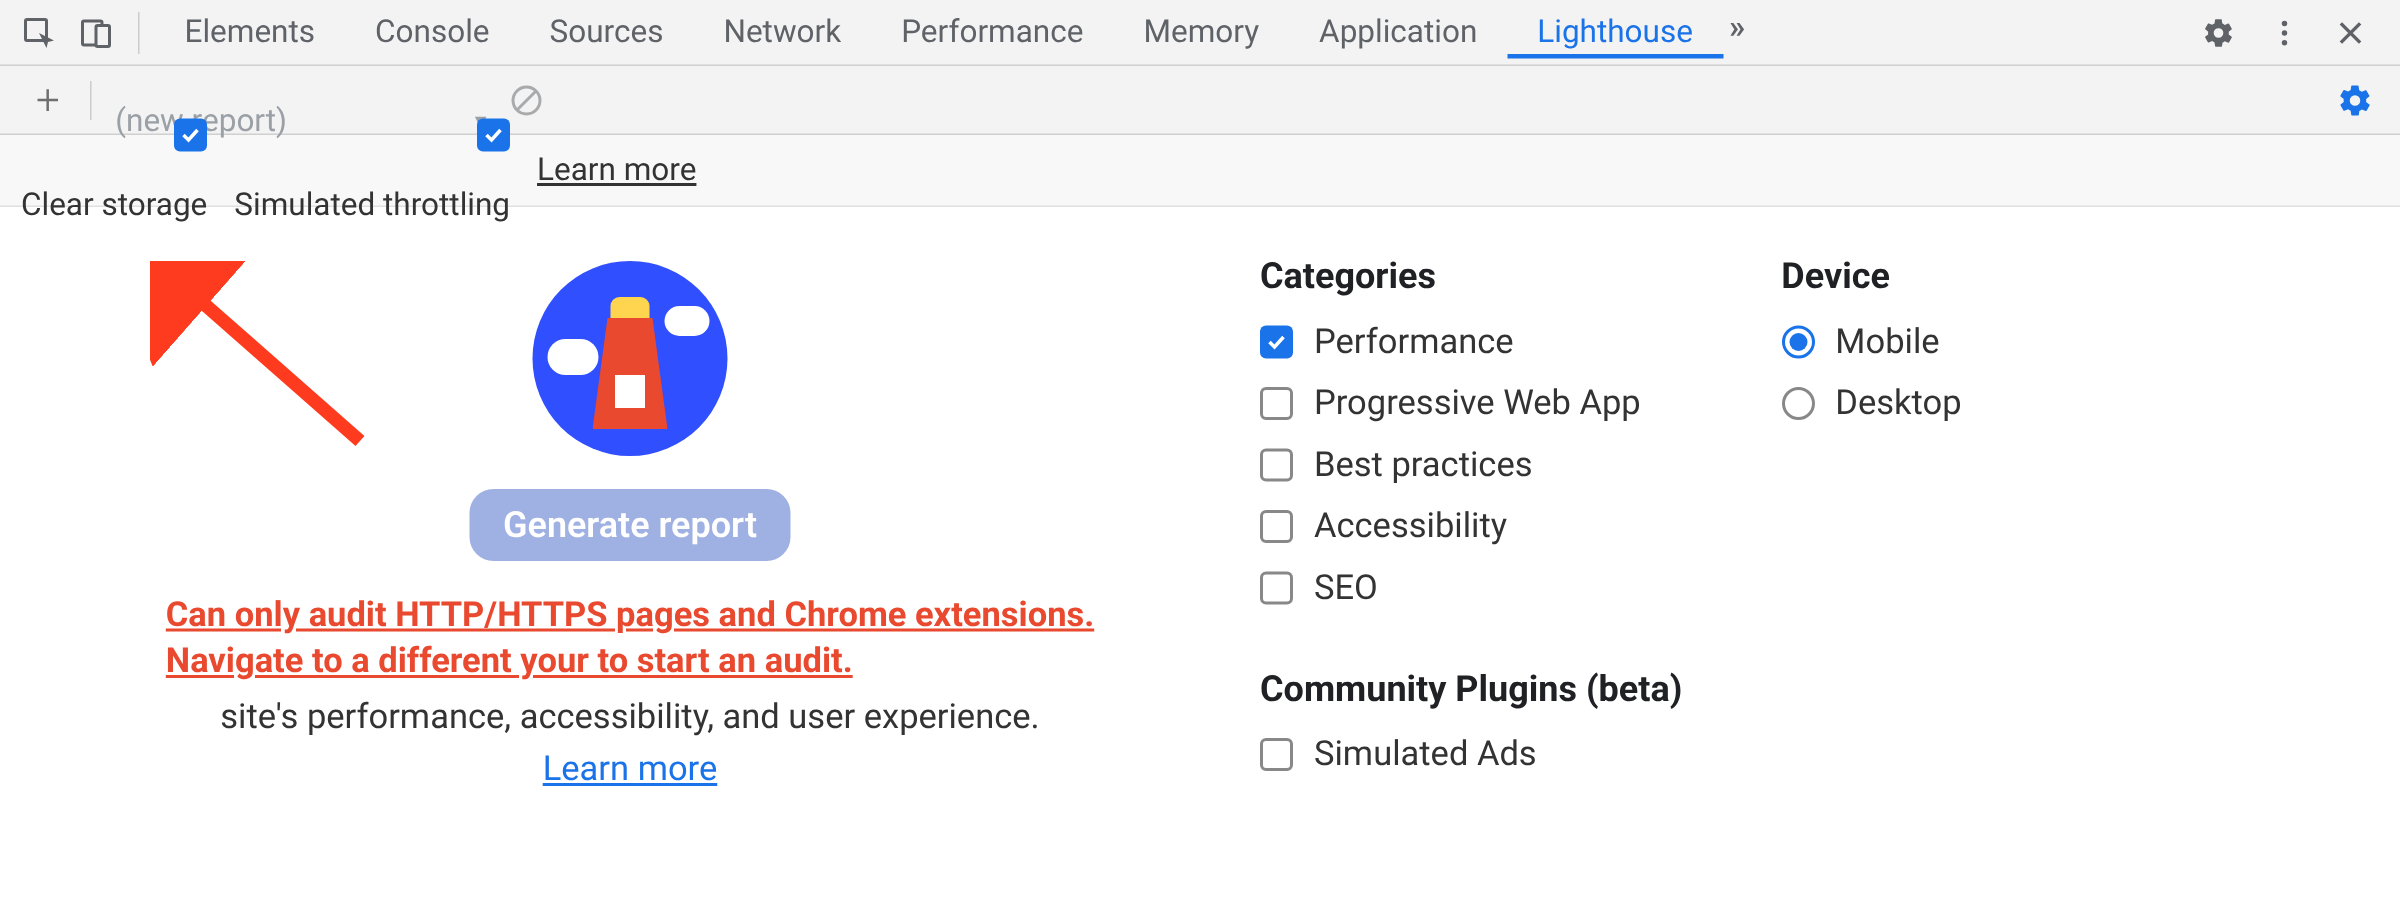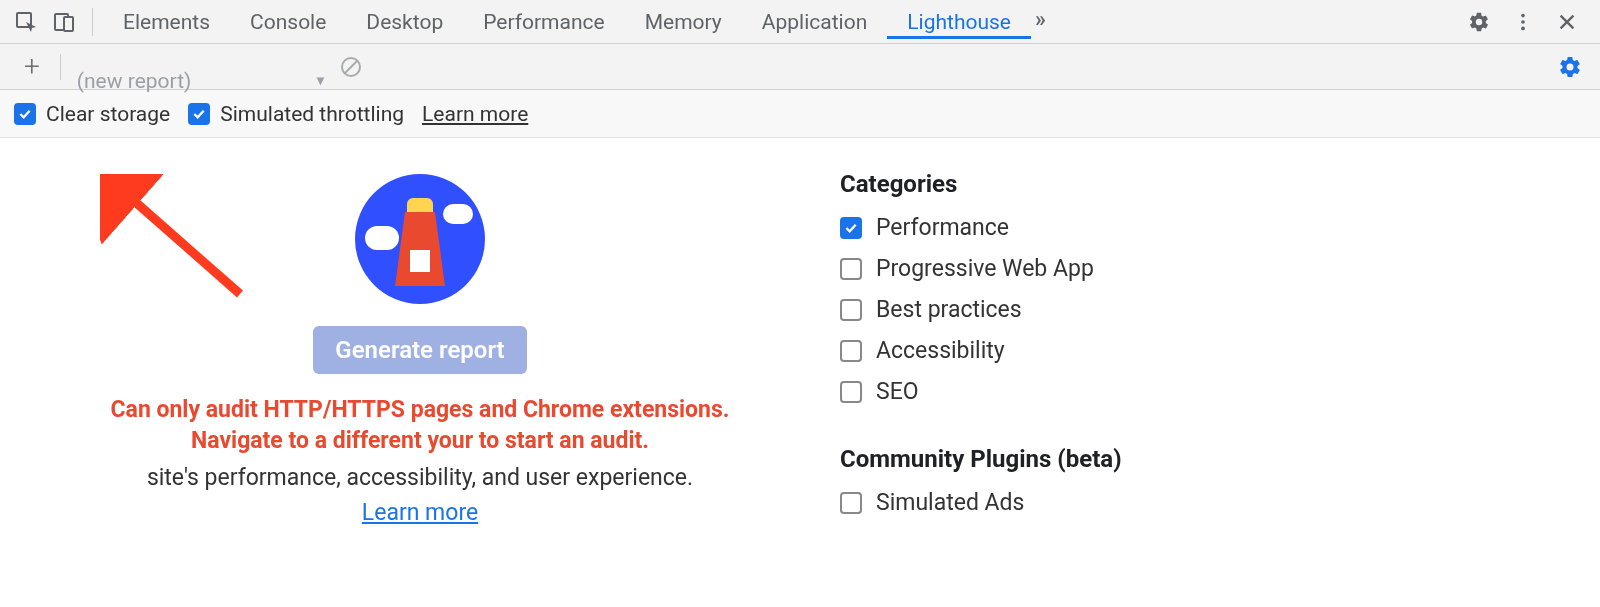--- a/index.html
+++ b/index.html
@@ -20,38 +20,38 @@
   .plus-icon { color: #6e6e6e; font-size: 28px; font-weight: 300; padding: 0 14px; cursor: pointer; }
   .vert-sep { width: 1px; height: 26px; background: #ccc; margin: 0 6px; }
   .report-dropdown { flex: 0 0 auto; display: flex; align-items: center; color: #9aa0a6; padding-left: 10px; min-width: 260px; margin-top: 28px; }
   .report-dropdown .dd-arrow { margin-left: auto; color: #9aa0a6; font-size: 13px; }
   .clear-icon { margin-left: 12px; opacity: 0.5; }
   .sub-right { margin-left: auto; padding-right: 8px; }
   .gear-blue svg path { fill: #1a73e8; }
   
   
   .options-row { display: flex; align-items: center; height: 48px; border-bottom: 1px solid #e0e0e0; background: #f8f8f8; padding: 0 14px; gap: 18px; }
-  .opt-check { display: flex; align-items: center; gap: 10px; cursor: pointer; }
+  .opt-check { display: flex; align-items: flex-end; gap: 24px; cursor: pointer; flex-direction: column; }
   .checkbox { width: 22px; height: 22px; border-radius: 4px; background: #1a73e8; display: flex; align-items: center; justify-content: center; }
   .checkbox svg { width: 16px; height: 16px; }
   .opt-label { color: #333; }
   .learn-link { color: #333; text-decoration: underline; cursor: pointer; }
   
   
   .main { display: flex; padding-top: 26px; }
   .left-pane { width: 840px; display: flex; flex-direction: column; align-items: center; position: relative; }
   .arrow-annot { position: absolute; top: 10px; left: 100px; }
   .logo-circle { width: 130px; height: 130px; border-radius: 50%; background: #304ffe; position: relative; overflow: hidden; margin-top: 10px; }
   .lh-tower { position: absolute; width: 50px; height: 74px; background: #e8492f; left: 50%; top: 38px; transform: translateX(-50%); clip-path: polygon(20% 0, 80% 0, 100% 100%, 0 100%); }
   .lh-light { position: absolute; width: 26px; height: 22px; background: #ffd54f; left: 50%; top: 24px; transform: translateX(-50%); border-top-left-radius: 6px; border-top-right-radius: 6px; }
   .lh-window { position: absolute; width: 20px; height: 22px; background: #fff; left: 50%; top: 76px; transform: translateX(-50%); }
   .lh-cloud1 { position: absolute; width: 34px; height: 24px; background: #fff; border-radius: 12px; left: 10px; top: 52px; }
   .lh-cloud2 { position: absolute; width: 30px; height: 20px; background: #fff; border-radius: 12px; right: 12px; top: 30px; }
-  .gen-btn { margin-top: 22px; background: #9fb0e3; color: #fff; border: none; border-radius: 6px; padding: 10px 22px; font-size: 24px; font-weight: 600; cursor: pointer; }
-  .warn-text { color: #e8492f; font-weight: 700; text-align: center; margin-top: 20px; font-size: 23px; line-height: 1.35; }
+  .gen-btn { margin-top: 22px; background: #9fb0e3; color: #fff; border: none; border-radius: 16px; padding: 10px 22px; font-size: 24px; font-weight: 600; cursor: pointer; }
+  .warn-text { color: #e8492f; font-weight: 700; margin-top: 20px; font-size: 23px; line-height: 1.35; text-decoration: underline; }
   .desc-text { color: #333; text-align: center; margin-top: 6px; font-size: 23px; line-height: 1.35; }
   .learn-more-center { color: #1a73e8; text-decoration: underline; margin-top: 6px; cursor: pointer; font-size: 23px; }
   
   .right-pane { display: flex; gap: 66px; padding-top: 6px; }
   .col h3 { font-size: 24px; font-weight: 700; margin-bottom: 16px; color: #202124; }
   .item-row { display: flex; align-items: center; gap: 14px; margin-bottom: 14px; cursor: pointer; }
   .checkbox-empty { width: 22px; height: 22px; border: 2px solid #888; border-radius: 4px; }
   .checkbox-filled { width: 22px; height: 22px; border-radius: 4px; background: #1a73e8; display: flex; align-items: center; justify-content: center; }
   .radio { width: 22px; height: 22px; border: 2px solid #888; border-radius: 50%; display: flex; align-items: center; justify-content: center; }
   .radio.selected { border-color: #1a73e8; }
@@ -81,21 +81,24 @@
     </span>
   </div>
   <div class="tabs">
     <div class="tab">
         <span>Elements</span>
       </div>
     <div class="tab">
         <span>Console</span>
       </div>
     <div class="tab">
-        <span>Desktop</span>
+        <span>Sources</span>
+      </div>
+    <div class="tab">
+        <span>Network</span>
       </div>
     <div class="tab">
         <span>Performance</span>
       </div>
     <div class="tab">
         <span>Memory</span>
       </div>
     <div class="tab">
         <span>Application</span>
       </div>
@@ -222,14 +225,25 @@
         <div class="checkbox-empty"></div>
         <span class="item-label">SEO</span>
       </div>
       <div class="section-gap"></div>
       <h3>Community Plugins (beta)</h3>
       <div class="item-row">
         <div class="checkbox-empty"></div>
         <span class="item-label">Simulated Ads</span>
       </div>
     </div>
+    <div class="col">
+      <h3>Device</h3>
+      <div class="item-row">
+        <div class="radio selected"></div>
+        <span class="item-label">Mobile</span>
+      </div>
+      <div class="item-row">
+        <div class="radio"></div>
+        <span class="item-label">Desktop</span>
+      </div>
+    </div>
   </div>
 </div>
 
 </body></html>

